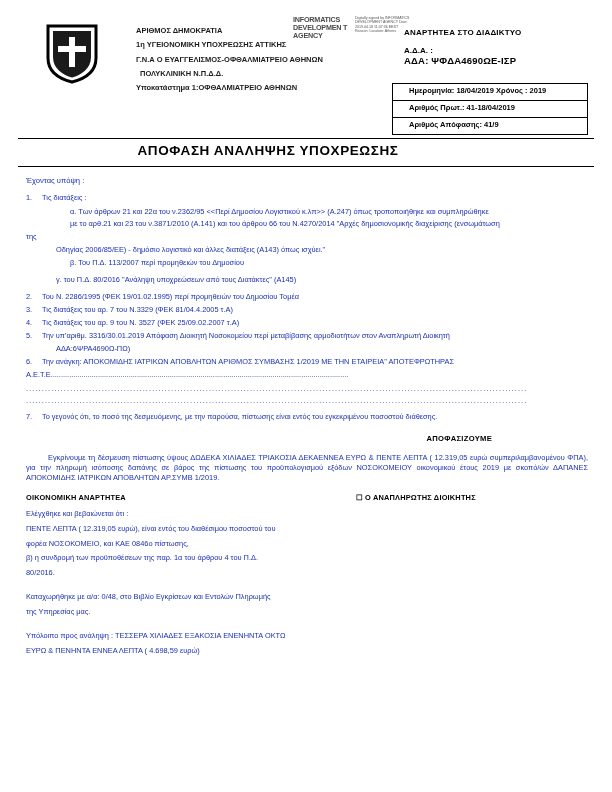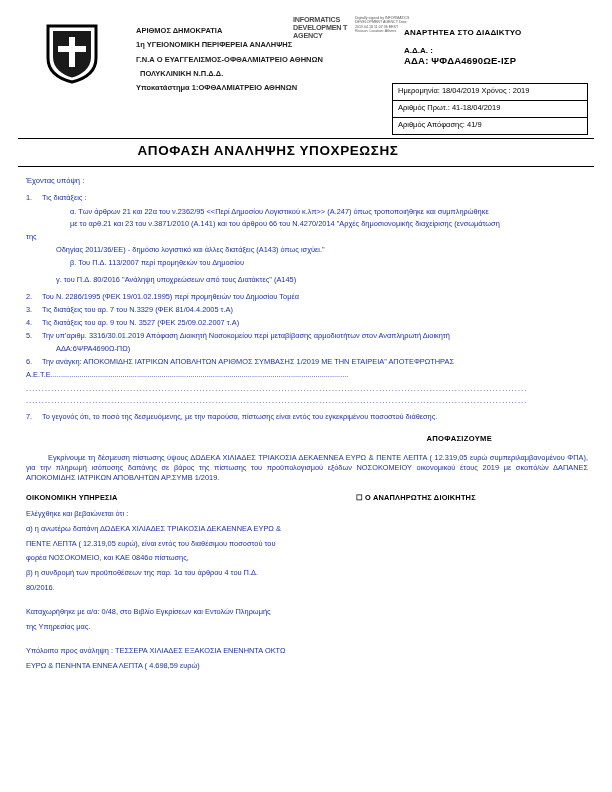--- a/index.html
+++ b/index.html
@@ -107,22 +107,22 @@
 
   
   .infobox {
     position: absolute;
     left: 392px;
     width: 196px;
     height: 18px;
     border: 1px solid #000;
     box-sizing: border-box;
     font-size: 7.5px;
-    font-weight: normal;
-    padding-left: 5px;
+    font-weight: bold;
+    padding-left: 16px;
     line-height: 13px;
     background: #fff;
   }
   .infobox.b1 { top: 83px; }
   .infobox.b2 { top: 100px; }
   .infobox.b3 { top: 117px; }
 
   
   .rule {
     position: absolute;
@@ -249,21 +249,21 @@
     <svg width="56" height="62" viewBox="0 0 56 62">
       <path d="M4,4 L52,4 L52,36 C52,50 40,57 28,60 C16,57 4,50 4,36 Z" fill="#ffffff" stroke="#000000" stroke-width="3"></path>
       <path d="M9,9 L47,9 L47,35 C47,47 37,53 28,55.5 C19,53 9,47 9,35 Z" fill="#1a1a1a"></path>
       <rect x="25" y="15" width="6" height="30" fill="#ffffff"></rect>
       <rect x="14" y="24" width="28" height="6" fill="#ffffff"></rect>
     </svg>
   </div>
 
   <div class="hdr-left">
     <div>ΑΡΙΘΜΟΣ ΔΗΜΟΚΡΑΤΙΑ</div>
-    <div>1η ΥΓΕΙΟΝΟΜΙΚΗ ΠΕΡΙΦΕΡΕΙΑ ΑΝΑΛΗΨΗΣ</div>
+    <div>1η ΥΓΕΙΟΝΟΜΙΚΗ ΥΠΟΧΡΕΩΣΗΣ ΑΤΤΙΚΗΣ</div>
     <div>Γ.Ν.Α Ο ΕΥΑΓΓΕΛΙΣΜΟΣ-ΟΦΘΑΛΜΙΑΤΡΕΙΟ ΑΘΗΝΩΝ</div>
     <div class="ind">ΠΟΛΥΚΛΙΝΙΚΗ Ν.Π.Δ.Δ.</div>
     <div>Υποκατάστημα 1:ΟΦΘΑΛΜΙΑΤΡΕΙΟ  ΑΘΗΝΩΝ</div>
   </div>
 
   <div class="stamp">
     <div class="big">INFORMATICS DEVELOPMEN T AGENCY</div>
     <div class="tiny">Digitally signed by INFORMATICS DEVELOPMENT AGENCY Date: 2019.04.18 11:07:36 EEST Reason: Location: Athens</div>
   </div>
 
@@ -280,21 +280,21 @@
     <div class="exontas">Έχοντας υπόψη :</div>
 
     <div class="num-item blue">
       <span class="num">1.</span>
       <span>Τις διατάξεις :</span>
     </div>
 
     <div class="sub2 blue">α. Των άρθρων 21 και 22α του ν.2362/95  &lt;&lt;Περί Δημοσίου Λογιστικού κ.λπ&gt;&gt; (Α.247) όπως τροποποιήθηκε και συμπληρώθηκε</div>
     <div class="cont blue">με το αρθ.21 και 23 του ν.3871/2010 (Α.141) και του άρθρου 66 του Ν.4270/2014 "Αρχές δημοσιονομικής διαχείρισης (ενσωμάτωση</div>
     <div class="blue" style="margin-bottom:3px">της</div>
-    <div class="sub blue">Οδηγίας 2011/36/ΕΕ) - δημόσιο λογιστικό και άλλες διατάξεις (Α143) όπως ισχύει."</div>
+    <div class="sub blue">Οδηγίας 2006/85/ΕΕ) - δημόσιο λογιστικό και άλλες διατάξεις (Α143) όπως ισχύει."</div>
     <div class="sub2 blue">β. Του Π.Δ. 113/2007 περί προμηθειών του Δημοσίου</div>
     <div class="gap-s"></div>
     <div class="sub blue">γ. του Π.Δ. 80/2016 "Ανάληψη υποχρεώσεων από τους Διατάκτες" (Α145)</div>
     <div class="gap-s"></div>
 
     <div class="num-item blue">
       <span class="num">2.</span>
       <span>Του Ν. 2286/1995 (ΦΕΚ 19/01.02.1995) περί προμηθειών του Δημοσίου Τομέα</span>
     </div>
     <div class="num-item blue">
@@ -323,29 +323,28 @@
       <span class="num">7.</span>
       <span>Το γεγονός ότι, το ποσό της δεσμευόμενης, με την παρούσα, πίστωσης είναι εντός του εγκεκριμένου ποσοστού διάθεσης.</span>
     </div>
 
     <div class="gap-m"></div>
     <div class="aitiologia">ΑΠΟΦΑΣΙΖΟΥΜΕ</div>
 
     <div class="para blue">Εγκρίνουμε τη δέσμευση πίστωσης ύψους ΔΩΔΕΚΑ ΧΙΛΙΑΔΕΣ ΤΡΙΑΚΟΣΙΑ ΔΕΚΑΕΝΝΕΑ ΕΥΡΩ &amp; ΠΕΝΤΕ ΛΕΠΤΑ ( 12.319,05 ευρώ συμπεριλαμβανομένου ΦΠΑ), για την πληρωμή ισόποσης δαπάνης σε βάρος της πίστωσης του προϋπολογισμού εξόδων ΝΟΣΟΚΟΜΕΙΟΥ οικονομικού έτους 2019 με σκοπό/ών ΔΑΠΑΝΕΣ ΑΠΟΚΟΜΙΔΗΣ ΙΑΤΡΙΚΩΝ ΑΠΟΒΛΗΤΩΝ ΑΡ.ΣΥΜΒ 1/2019.</div>
 
     <div class="two-col">
-      <div class="left">ΟΙΚΟΝΟΜΙΚΗ ΥΠΗΡΕΣΙΑ</div>
+      <div class="left">ΟΙΚΟΝΟΜΙΚΗ ΑΝΑΡΤΗΤΕΑ</div>
       <div class="right">
         <span class="check">☐</span><span>Ο ΑΝΑΠΛΗΡΩΤΗΣ ΔΙΟΙΚΗΤΗΣ</span>
       </div>
     </div>
 
     <div class="lines-block blue">
       <div>Ελέγχθηκε και βεβαιώνεται ότι :</div>
-      <div>α) η ανωτέρω δαπάνη ΔΩΔΕΚΑ ΧΙΛΙΑΔΕΣ ΤΡΙΑΚΟΣΙΑ ΔΕΚΑΕΝΝΕΑ ΕΥΡΩ &amp;</div>
       <div>ΠΕΝΤΕ ΛΕΠΤΑ ( 12.319,05 ευρώ), είναι εντός του διαθέσιμου ποσοστού του</div>
       <div>φορέα ΝΟΣΟΚΟΜΕΙΟ, και ΚΑΕ 0846ο πίστωσης,</div>
       <div>β) η συνδρομή των προϋποθέσεων της παρ. 1α του άρθρου 4 του Π.Δ.</div>
       <div>80/2016.</div>
       <div style="height:5px"></div>
       <div>Καταχωρήθηκε με α/α: 0/48, στο Βιβλίο Εγκρίσεων και Εντολών Πληρωμής</div>
       <div>της Υπηρεσίας μας.</div>
       <div style="height:5px"></div>
       <div>Υπόλοιπο προς ανάληψη : ΤΕΣΣΕΡΑ ΧΙΛΙΑΔΕΣ ΕΞΑΚΟΣΙΑ ΕΝΕΝΗΝΤΑ ΟΚΤΩ</div>
       <div>ΕΥΡΩ &amp; ΠΕΝΗΝΤΑ ΕΝΝΕΑ ΛΕΠΤΑ ( 4.698,59 ευρώ)</div>

